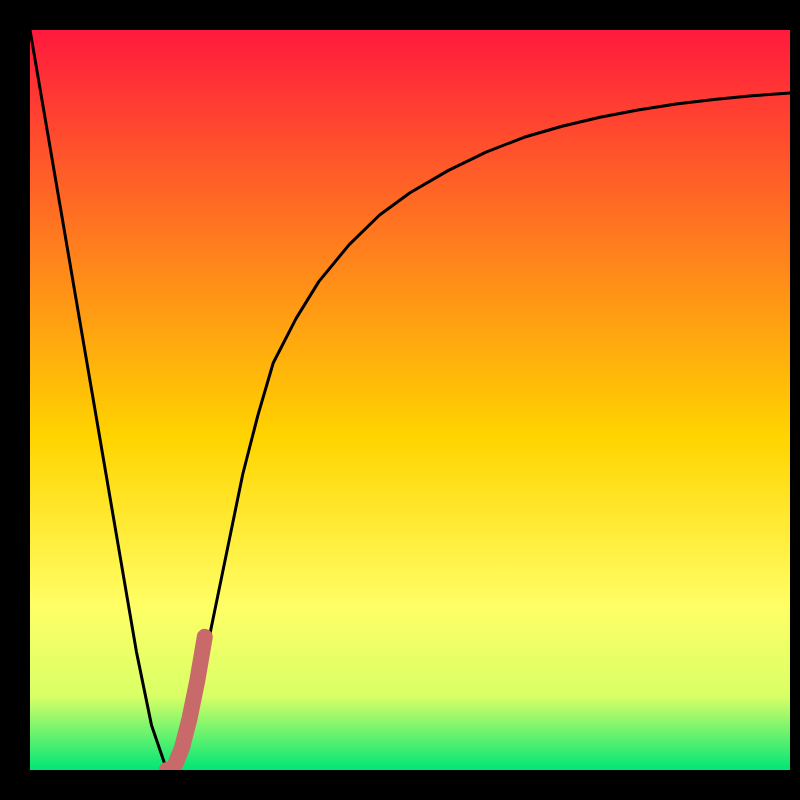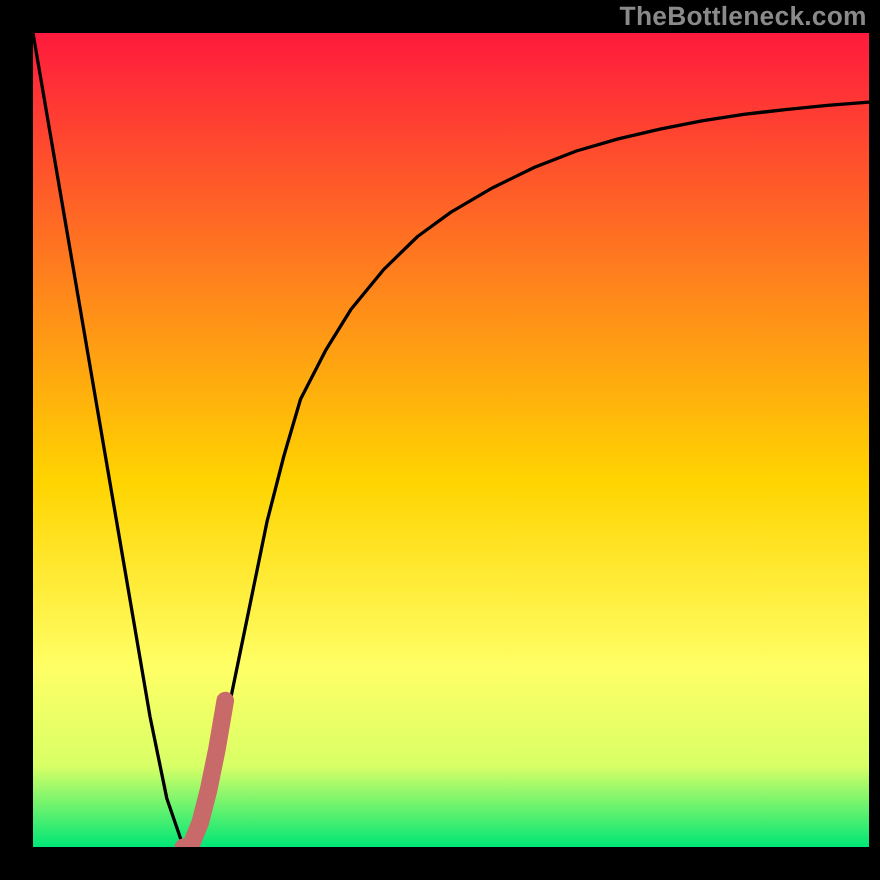--- a/index.html
+++ b/index.html
@@ -19,21 +19,20 @@
     font-weight: 600;
     color: #8a8a8a;
     letter-spacing: 0.2px;
   }
   svg { display: block; }
 </style>
 </head>
 <body>
 
 <div class="stage">
-  <div class="watermark">TheBottleneck.com</div>
   <svg id="chart-svg" width="800" height="800" viewBox="0 0 800 800">
       <defs>
         <linearGradient id="bg-grad" x1="0" y1="0" x2="0" y2="1">
           <stop offset="0%" stop-color="#ff1a3d"></stop>
           <stop offset="28.000000000000004%" stop-color="#ff7a1f"></stop>
           <stop offset="55.00000000000001%" stop-color="#ffd400"></stop>
           <stop offset="78%" stop-color="#ffff66"></stop>
           <stop offset="90%" stop-color="#d9ff66"></stop>
           <stop offset="100%" stop-color="#00e676"></stop>
         </linearGradient>

